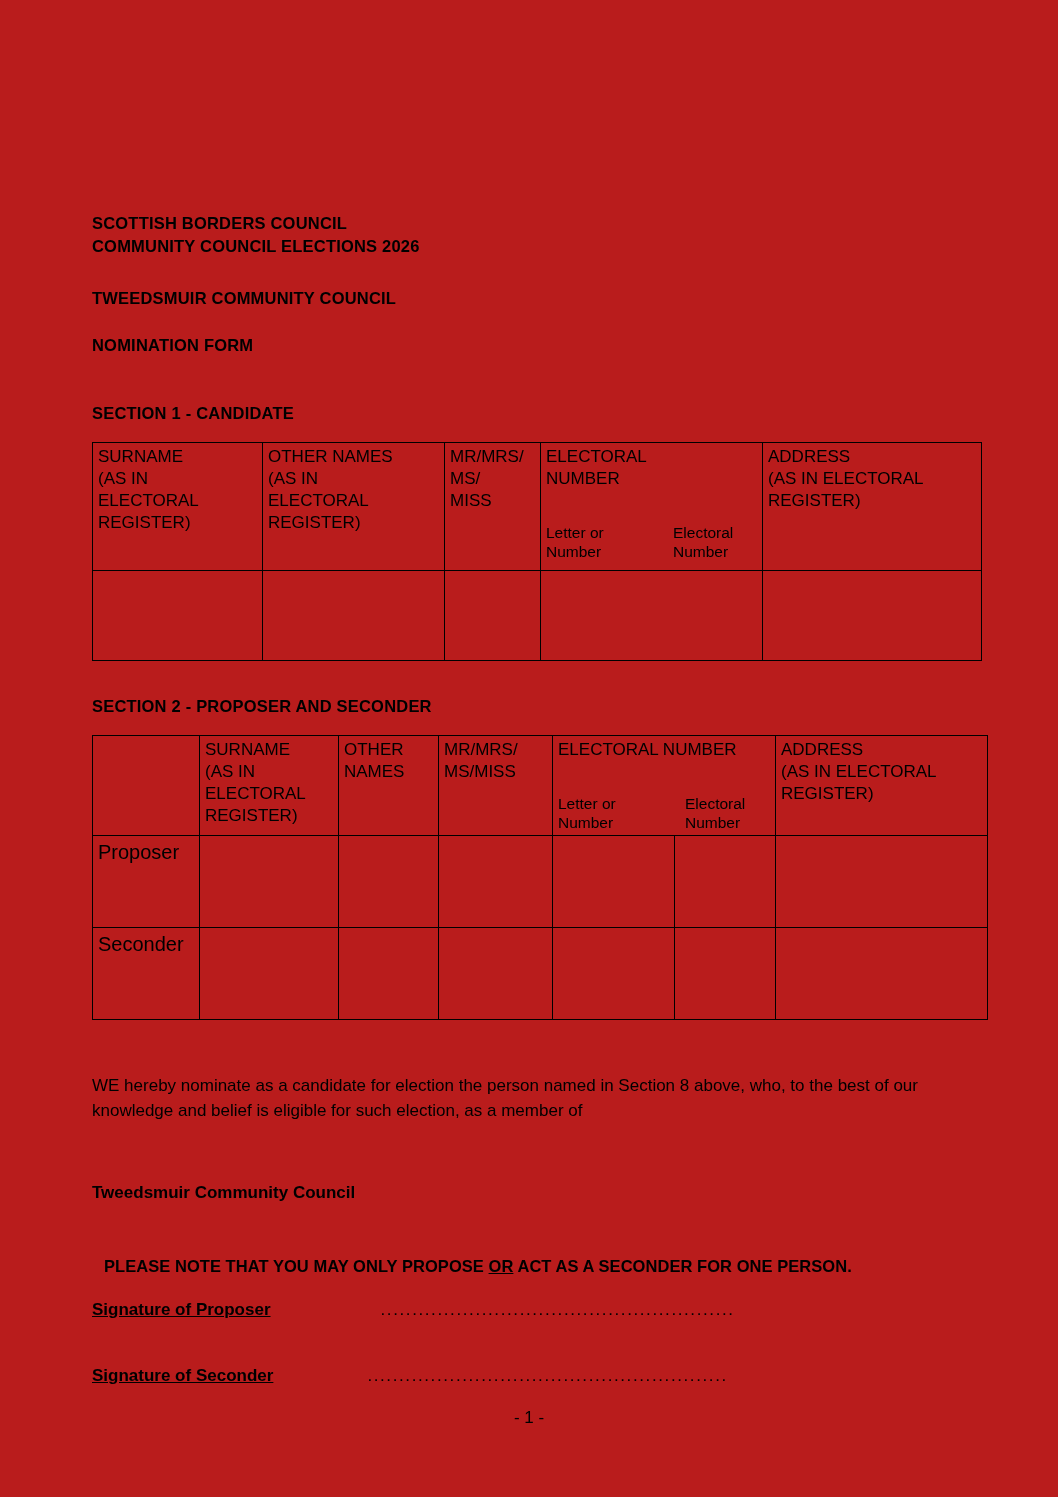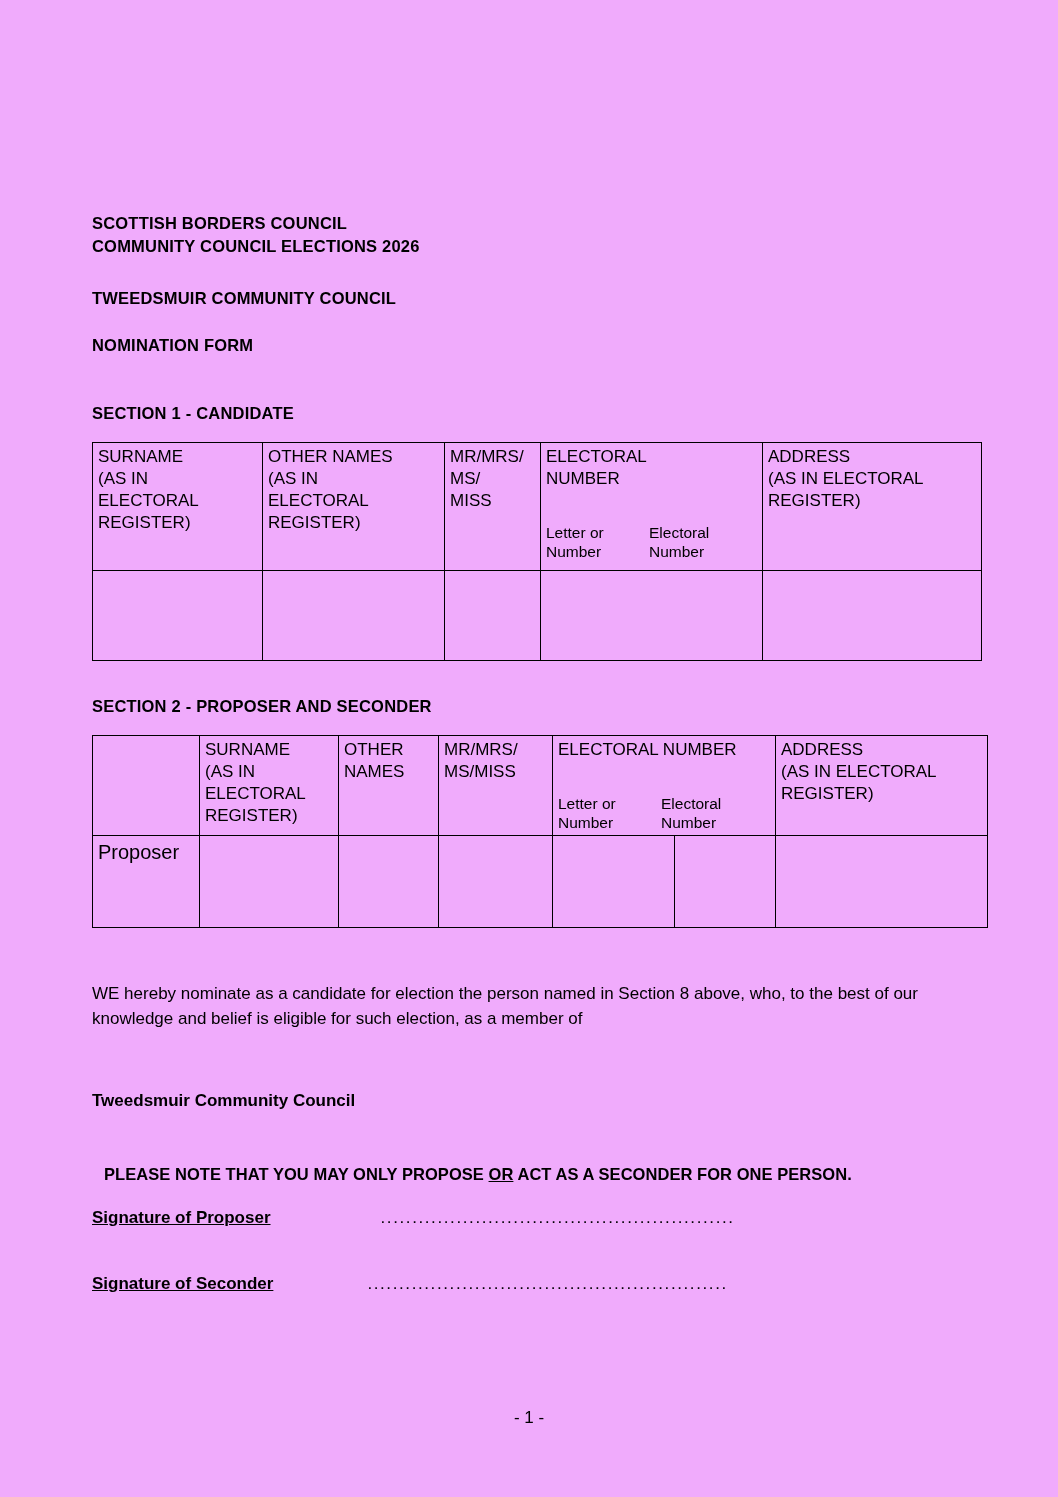--- a/index.html
+++ b/index.html
@@ -8,21 +8,21 @@
     background: #ffffff;
   }
   body {
     font-family: "Liberation Sans", sans-serif;
     color: #000000;
   }
   .page {
     position: relative;
     width: 1058px;
     height: 1497px;
-    background: #f0abfc;
+    background: #b91c1c;
     overflow: hidden;
   }
   .content {
     position: absolute;
     left: 92px;
     top: 212px;
     width: 900px;
   }
 
   
@@ -62,20 +62,21 @@
     padding: 3px 4px 2px 5px;
     font-weight: normal;
   }
   .cell-title {
     white-space: pre-line;
   }
   .sub-row {
     display: flex;
     font-size: 15.5px;
     line-height: 1.22;
+    gap: 24px;
   }
   .sub-row .sub-a { width: 103px; flex: none; white-space: pre-line; }
   .sub-row .sub-b { white-space: pre-line; }
   .t1-pad { height: 34px; }
   .t1-empty { height: 84px; }
   .t2-pad { height: 44px; }
   .t2-row { height: 86px; }
   .row-label {
     font-size: 20px;
     padding-top: 22px;
@@ -269,20 +270,31 @@
           <td>
               <div class="t2-row"></div>
             </td>
           <td></td>
           <td></td>
           <td></td>
           <td></td>
           <td></td>
         </tr>
 
+        <tr>
+          <td class="row-label">Seconder</td>
+          <td>
+              <div class="t2-row"></div>
+            </td>
+          <td></td>
+          <td></td>
+          <td></td>
+          <td></td>
+          <td></td>
+        </tr>
       </tbody>
     </table>
 
     <div class="spacer-54"></div>
 
     <div class="body-para">WE hereby nominate as a candidate for election the person named in Section 8 above, who, to the best of our knowledge and belief is eligible for such election, as a member of</div>
 
     <div class="spacer-60"></div>
 
     <div class="council-name">Tweedsmuir Community Council</div>

